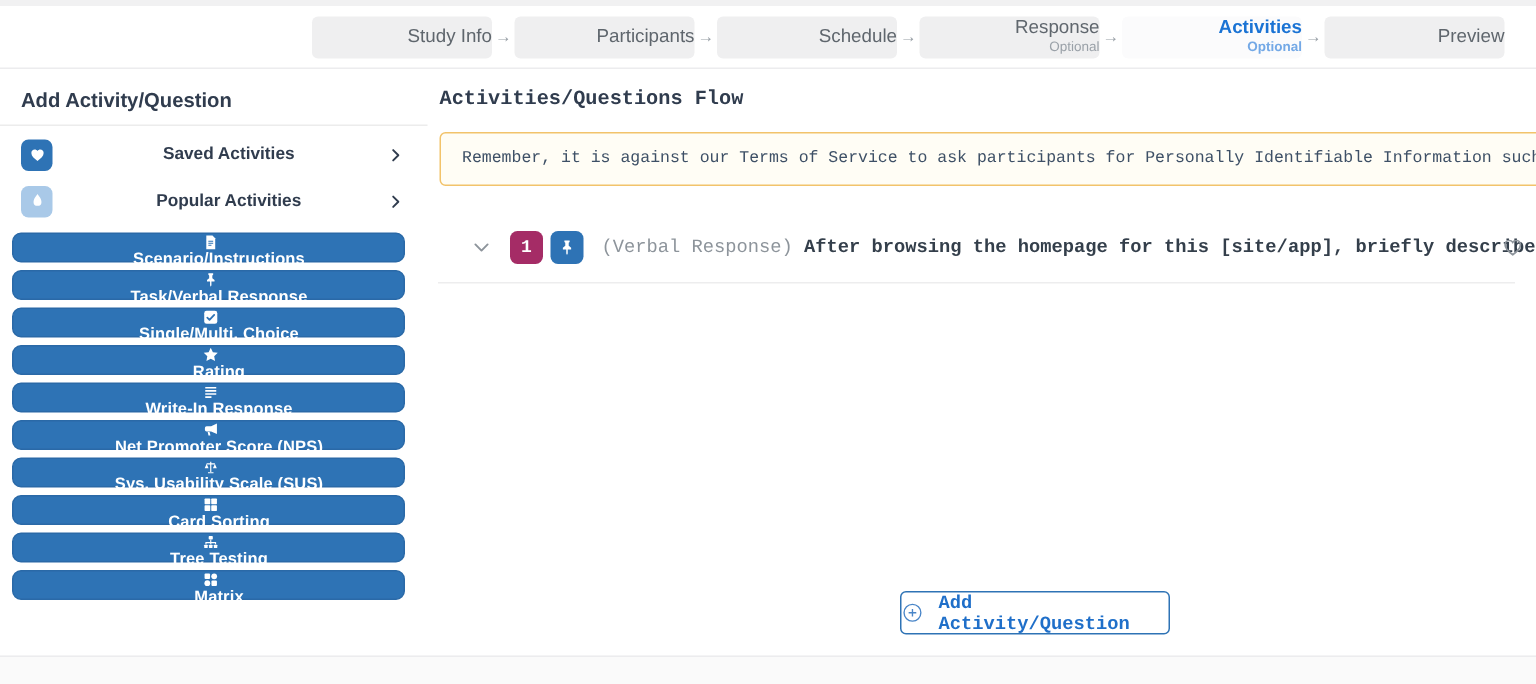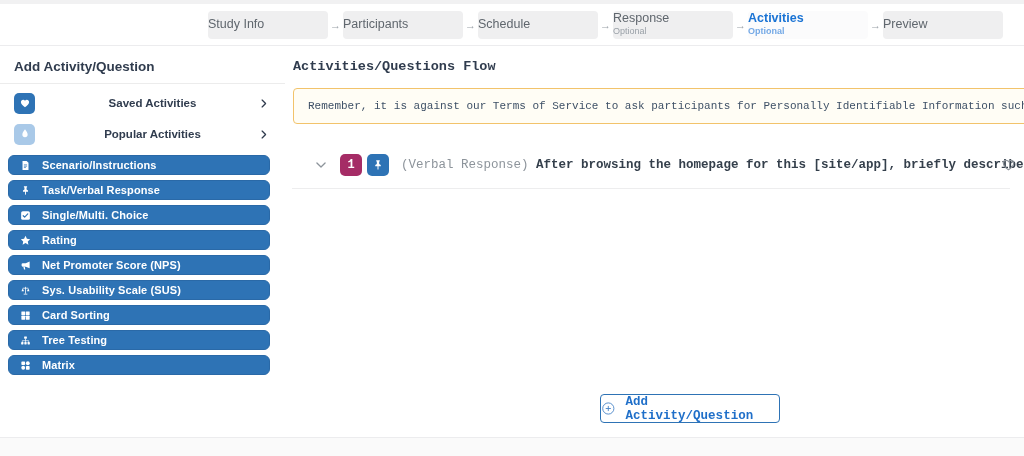--- a/index.html
+++ b/index.html
@@ -13,21 +13,21 @@
 
   
   .top-strip{position:absolute;top:0;left:0;right:0;height:4px;background:#f1f1f2;}
   .topbar{
     position:absolute;top:4px;left:0;right:0;height:42px;box-sizing:border-box;
     display:flex;align-items:center;justify-content:flex-end;padding-right:21px;
     border-bottom:1px solid #ececee;background:#fff;
   }
   .step{
     width:120px;height:28px;background:#efeff0;border-radius:4px;cursor:pointer;
-    display:flex;flex-direction:column;align-items:flex-start;justify-content:center;
+    display:flex;flex-direction:column;align-items:flex-end;justify-content:center;
     color:#5f666d;font-size:12.5px;line-height:1.1;box-sizing:border-box;
   }
   .step .sub{font-size:9px;color:#9aa1a8;margin-top:1px;}
   .step.active{background:#fbfbfc;color:#1a73d4;font-weight:bold;}
   .step.active .sub{color:#74a9e6;}
   .step-arrow{width:15px;text-align:center;color:#9aa1a8;font-size:11px;flex:0 0 15px;}
 
   
   .sidebar{position:absolute;top:46px;left:0;width:285px;bottom:18px;background:#fff;}
   .sidebar-head{padding:13px 14px 9px 14px;border-bottom:1px solid #ececec;}
@@ -36,21 +36,21 @@
   .collection-icon{width:21px;height:21px;border-radius:5px;display:flex;align-items:center;justify-content:center;margin-right:12px;flex:0 0 21px;}
   .collection-icon .ico{width:12px;height:12px;color:#fff;}
   .collection-icon.saved{background:#2e73b5;}
   .collection-icon.popular{background:#a9c9e8;}
   .collection-label{font-size:11.5px;font-weight:bold;color:#303c4e;flex:1;}
   .collection-chevron{width:11px;height:11px;color:#303c4e;}
   .type-buttons{margin-top:9px;}
   .type-btn{
     display:flex;align-items:center;width:262px;height:20px;margin:0 0 5px 8px;
     background:#2e73b5;border:1px solid #2a69a7;border-radius:6px;box-sizing:border-box;
-    color:#fff;padding:0 8px 0 11px;cursor:pointer;
+    color:#fff;padding:0 8px 0 11px;cursor:pointer;flex-direction:column;
   }
   .type-btn .ico{width:11px;height:11px;color:#fff;flex:0 0 11px;}
   .type-btn .lbl{font-size:11px;font-weight:bold;margin-left:11px;white-space:nowrap;letter-spacing:.1px;}
 
   
   .main{position:absolute;left:292px;top:46px;right:0;bottom:18px;overflow:hidden;background:#fff;font-family:Liberation Mono, monospace;}
   .main-title{position:absolute;top:13px;left:1px;font-size:13.5px;font-weight:bold;color:#303c4e;}
   .tos{
     position:absolute;top:42px;left:1px;width:770px;height:36px;box-sizing:border-box;
     border:1px solid #f2c36b;background:#fffdf5;border-radius:4px;
@@ -184,20 +184,28 @@
     <div class="type-btn">
       <span class="ico">
           <svg viewBox="0 0 24 24" fill="currentColor">
             <path d="M12 1.8l3.1 6.5 7.1.9-5.2 4.9 1.3 7-6.3-3.4-6.3 3.4 1.3-7L1.8 9.2l7.1-.9z"></path>
           </svg>
         </span>
       <span class="lbl">Rating</span>
     </div>
     <div class="type-btn">
       <span class="ico">
+          <svg viewBox="0 0 24 24" fill="none" stroke="currentColor" stroke-width="2.4">
+            <path d="M4 5.5h16M4 10h16M4 14.5h16M4 19h9"></path>
+          </svg>
+        </span>
+      <span class="lbl">Write-In Response</span>
+    </div>
+    <div class="type-btn">
+      <span class="ico">
           <svg viewBox="0 0 24 24" fill="currentColor">
             <path d="M21 3v15l-8.5-3.5H6A2.5 2.5 0 013.5 12V9.5A2.5 2.5 0 016 7h6.5z"></path>
             <path d="M7.5 15l1.2 5.5h2.8l-1-5z"></path>
           </svg>
         </span>
       <span class="lbl">Net Promoter Score (NPS)</span>
     </div>
     <div class="type-btn">
       <span class="ico">
           <svg viewBox="0 0 24 24">

